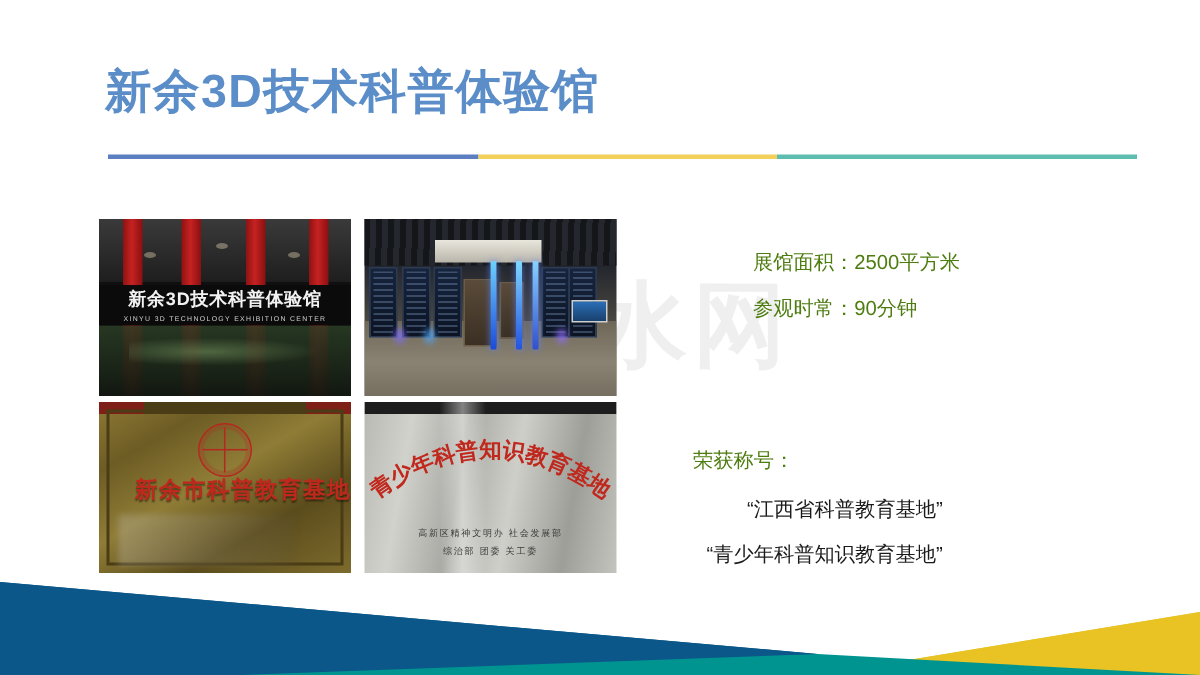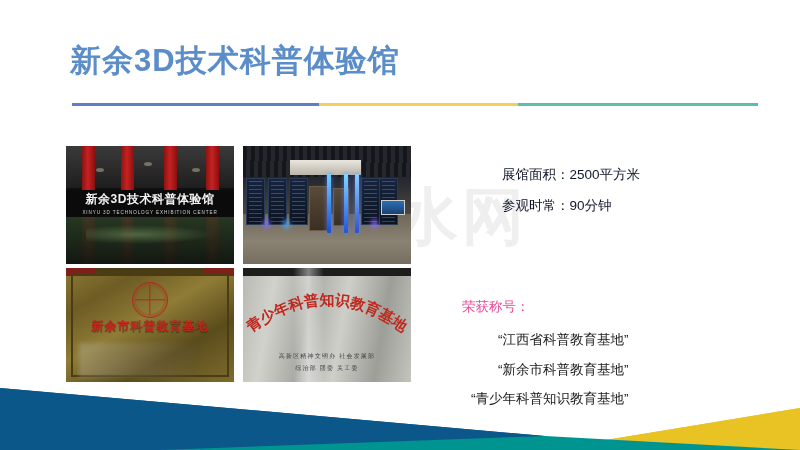--- a/index.html
+++ b/index.html
@@ -240,23 +240,23 @@
     left: 50%; top: 2px; bottom: 2px; width: 1.4px; transform: translateX(-50%);
   }
   .p-plaque-gold .emblem::after {
     top: 50%; left: 2px; right: 2px; height: 1.4px; transform: translateY(-50%);
   }
   .p-plaque-gold .plaque-text {
     position: absolute;
     top: 50%;
     left: 0; right: 0;
     transform: translateY(-40%);
-    text-align: center;
+    text-align: right;
     color: #c0281d;
-    font-size: 12px;
+    font-size: 15px;
     font-weight: bold;
     letter-spacing: 1px;
     text-shadow: 0 1px 1px rgba(0,0,0,.45);
     white-space: nowrap;
   }
   .p-plaque-gold .reflect {
     position: absolute;
     left: 8%; bottom: 4%;
     width: 70%; height: 30%;
     background: linear-gradient(90deg, rgba(190,185,170,.35), rgba(90,80,55,.15));
@@ -304,34 +304,34 @@
   
   .facts {
     position: absolute;
     left: 462px;
     top: 152px;
     z-index: 3;
   }
   .facts li {
     list-style: none;
     font-size: 13.5px;
-    color: #0f172a;
+    color: #4d7c0f;
     line-height: 1;
     margin-bottom: 17px;
     white-space: nowrap;
   }
   .awards {
     position: absolute;
     left: 462px;
     top: 298px;
     z-index: 3;
   }
   .awards .awards-heading {
     font-size: 13.5px;
-    color: #ec4899;
+    color: #4d7c0f;
     margin-bottom: 17px;
     white-space: nowrap;
   }
   .awards li {
     list-style: none;
     font-size: 13.5px;
     color: #1a1a1a;
     line-height: 1;
     margin-bottom: 16px;
     padding-left: 9px;
@@ -446,21 +446,20 @@
 
 <ul class="facts">
   <li>展馆面积：2500平方米</li>
   <li>参观时常：90分钟</li>
 </ul>
 
 <div class="awards">
   <div class="awards-heading">荣获称号：</div>
   <ul style="margin:0;padding:0;">
     <li>“江西省科普教育基地”</li>
-    <li>“新余市科普教育基地”</li>
     <li>“青少年科普知识教育基地”</li>
   </ul>
 </div>
 
 <div class="footer">
   <svg viewBox="0 0 800 72" preserveAspectRatio="none">
     <polygon points="800,30 800,72 545,72" fill="#e8c323"></polygon>
     <polygon points="545,72 800,72 800,64 800,72 0,72 0,60" fill="#009490"></polygon>
     <polygon points="800,30 545,72 800,72" fill="#e8c323"></polygon>
     <polygon points="0,10 545,58 545,72 0,72" fill="#0b5789"></polygon>

